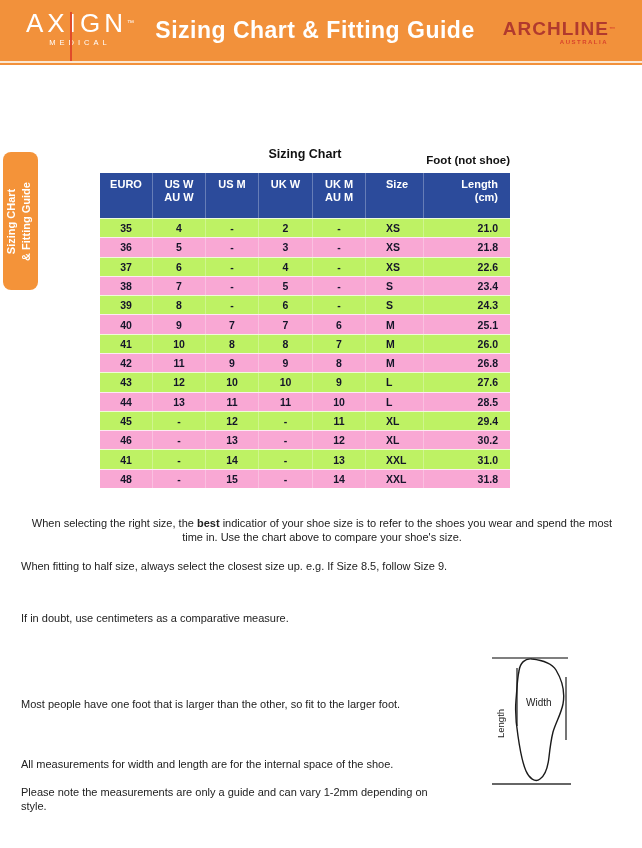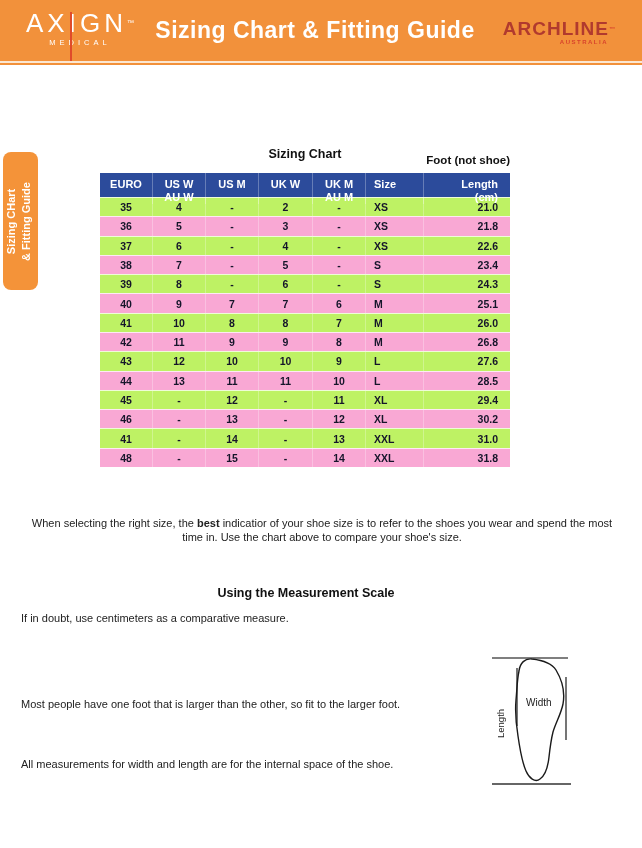--- a/index.html
+++ b/index.html
@@ -31,31 +31,31 @@
                    transform:rotate(-90deg); text-align:center; color:#ffffff;
                    font-size:11px; font-weight:bold; line-height:15px; }
   
   .chart-title { position:absolute; left:100px; top:147px; width:410px; text-align:center;
                  font-size:12.5px; font-weight:bold; color:#111; }
   .foot-note { position:absolute; left:378px; top:154px; width:132px; text-align:right;
                font-size:11.5px; font-weight:bold; color:#111; }
   
   .size-table { position:absolute; left:100px; top:173px; width:410px; }
   .t-row { display:grid; grid-template-columns:52px 53px 53px 54px 53px 58px 87px; }
-  .t-head { background:#2C4B9B; color:#ffffff; height:24px; font-size:11px; font-weight:bold; }
+  .t-head { background:#2C4B9B; color:#ffffff; height:45px; font-size:11px; font-weight:bold; }
   .t-head .t-cell { padding-top:5px; line-height:13px; }
   .t-body-row { height:19.29px; font-size:10.5px; font-weight:600; color:#15152a;
                 border-top:1px solid rgba(255,255,255,0.75); }
   .t-body-row.teal { background:#bef264; }
   .t-body-row.peri { background:#f9a8d4; }
   .t-cell { display:flex; flex-direction:column; align-items:center; justify-content:flex-start;
             border-left:1px solid rgba(255,255,255,0.28); }
   .t-cell:first-child { border-left:none; }
   .t-body-row .t-cell { justify-content:center; }
-  .t-cell.col5 { align-items:flex-start; padding-left:8px; }
+  .t-cell.col5 { align-items:flex-start; padding-left:20px; }
   .t-cell.col6 { align-items:flex-end; padding-right:12px; text-align:right; }
   
   .h-center { position:absolute; left:0; width:612px; text-align:center;
               font-size:12.5px; font-weight:bold; color:#111; }
   .para { position:absolute; left:21px; font-size:11px; line-height:13.8px; color:#222; }
   .para b { font-weight:bold; }
   
   .diagram { position:absolute; left:486px; top:648px; }
 </style>
 </head>
@@ -240,25 +240,26 @@
           <div class="t-cell col2">15</div>
           <div class="t-cell col3">-</div>
           <div class="t-cell col4">14</div>
           <div class="t-cell col5">XXL</div>
           <div class="t-cell col6">31.8</div>
         </div>
       </div>
   </div>
 
   <div class="para" style="top:517px; width:602px;text-align:center;"><span>When selecting the right size, the </span><b>best</b><span> indicatior of your shoe size is to refer to the shoes you wear and spend the most time in. Use the chart above to compare your shoe's size.</span></div>
-
-  <div class="h-center" style="top:586px;">Using the Measurement Scale</div>
+  <div class="para" style="top:560px; width:602px;">When fitting to half size, always select the closest size up. e.g. If Size 8.5, follow Size 9.</div>
+
   <div class="para" style="top:612px; width:560px;">If in doubt, use centimeters as a comparative measure.</div>
   <div class="para" style="top:698px; width:470px;">Most people have one foot that is larger than the other, so fit to the larger foot.</div>
   <div class="para" style="top:758px; width:560px;">All measurements for width and length are for the internal space of the shoe.</div>
+  <div class="para" style="top:786px; width:430px;">Please note the measurements are only a guide and can vary 1-2mm depending on style.</div>
 
   <svg class="diagram" width="92" height="142" viewBox="0 0 92 142">
     <line x1="6" y1="10" x2="82" y2="10" stroke="#555" stroke-width="1.6"></line>
     <line x1="6" y1="136" x2="85" y2="136" stroke="#333" stroke-width="1.4"></line>
     <path d="M46,11 C39,10 34,15 33,23 C31,32 31,42 30,52 C29,64 30,76 32,88 C34,102 36,114 40,123 C43,130 49,135 54,131 C60,127 62,118 63,109 C64,100 65,92 67,84 C70,74 75,66 77,56 C79,45 76,32 70,22 C65,14 55,12 46,11 Z" fill="#ffffff" stroke="#1a1a1a" stroke-width="1.4"></path>
     <line x1="31" y1="20" x2="31" y2="78" stroke="#1a1a1a" stroke-width="1.2"></line>
     <line x1="80" y1="29" x2="80" y2="92" stroke="#1a1a1a" stroke-width="1.2"></line>
     <text x="40" y="58" font-size="10" fill="#1a1a1a" font-family="Liberation Sans, sans-serif">Width</text>
     <text x="18" y="90" font-size="9.5" fill="#1a1a1a" font-family="Liberation Sans, sans-serif" transform="rotate(-90 18 90)">Length</text>
   </svg>

